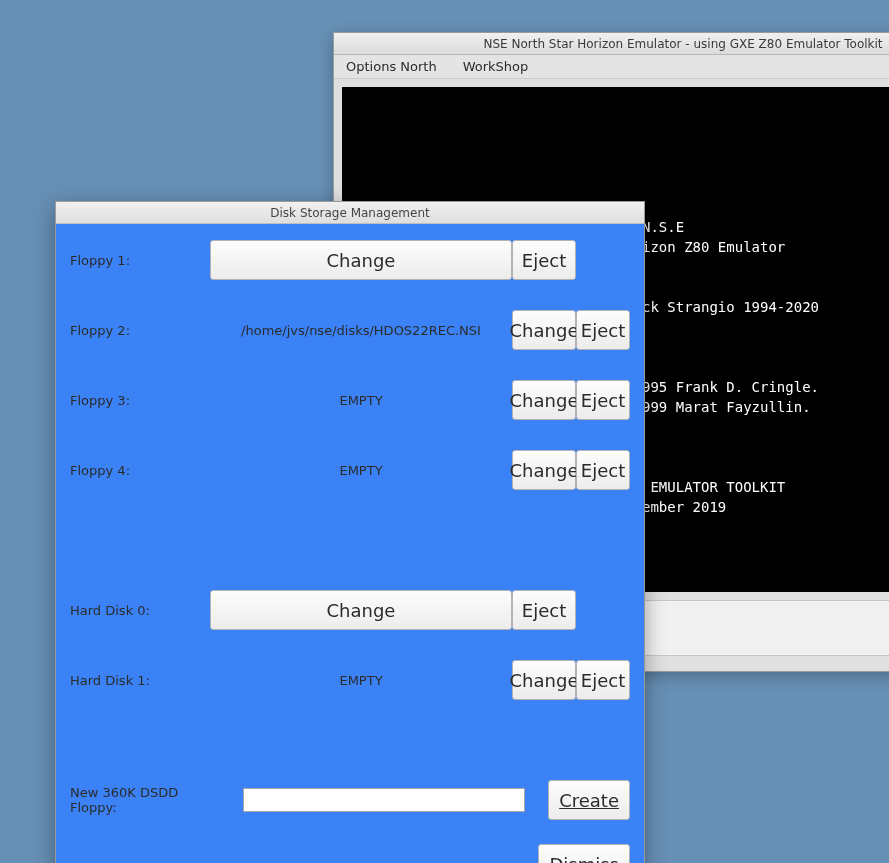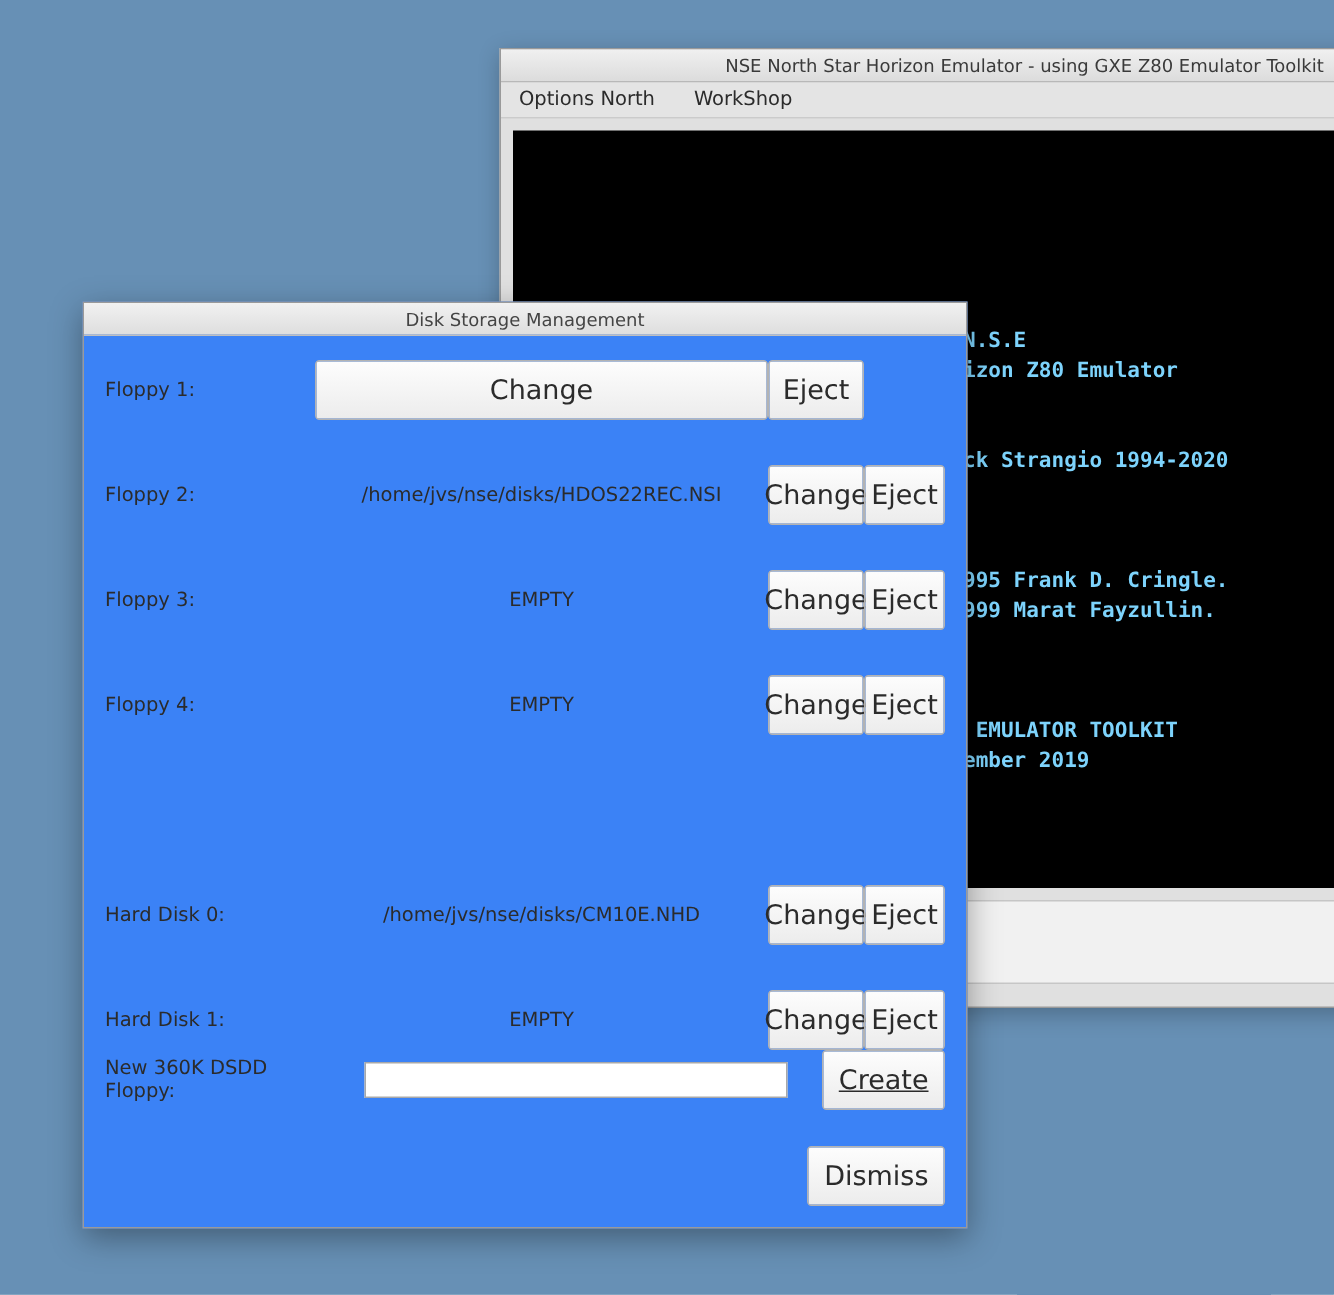--- a/index.html
+++ b/index.html
@@ -52,25 +52,24 @@
     background: #000;
     height: 505px;
     position: relative;
     overflow: hidden;
     font-family: "DejaVu Sans Mono","Liberation Mono",monospace;
   }
   .terminal-text {
     position: absolute;
     left: 300px;
     top: 116px;
-    color: #7dd3fc;
+    color: #ffffff;
     font-size: 14px;
     line-height: 20px;
     white-space: pre;
-    font-weight: bold;
   }
 
   .status-panel {
     margin: 0 8px 8px 8px;
     background: #f1f1f1;
     border: 1px solid #c6c6c6;
     padding: 6px 10px;
     font-family: "DejaVu Sans Mono","Liberation Mono",monospace;
     font-size: 11px;
     line-height: 14px;
@@ -120,20 +119,21 @@
     font-size: 18px;
     color: #2b2b2b;
     background: linear-gradient(#fdfdfd,#ececec);
     border: 1px solid #b3b3b3;
     border-radius: 3px;
     cursor: default;
     user-select: none;
   }
 
   .new-floppy-row {
+    margin-top: 80px;
     display: grid;
     grid-template-columns: 148px 1fr 80px;
     align-items: center;
     column-gap: 30px;
     gap: 25px;
   }
   .new-floppy-row input[type="text"] {
     height: 24px;
     border: 1px solid #a8a8a8;
     background: #fff;
@@ -206,21 +206,20 @@
     </div>
     <div class="disk-row">
       <div class="label">Floppy 4:</div>
       <div class="path">EMPTY</div>
       <div class="btn">Change</div>
       <div class="btn">Eject</div>
     </div>
 
     <div class="disk-row hd-first">
       <div class="label">Hard Disk 0:</div>
-      <div class="path">/home/jvs/nse/disks/CM10E.NHD</div>
       <div class="btn">Change</div>
       <div class="btn">Eject</div>
     </div>
     <div class="disk-row">
       <div class="label">Hard Disk 1:</div>
       <div class="path">EMPTY</div>
       <div class="btn">Change</div>
       <div class="btn">Eject</div>
     </div>
 

